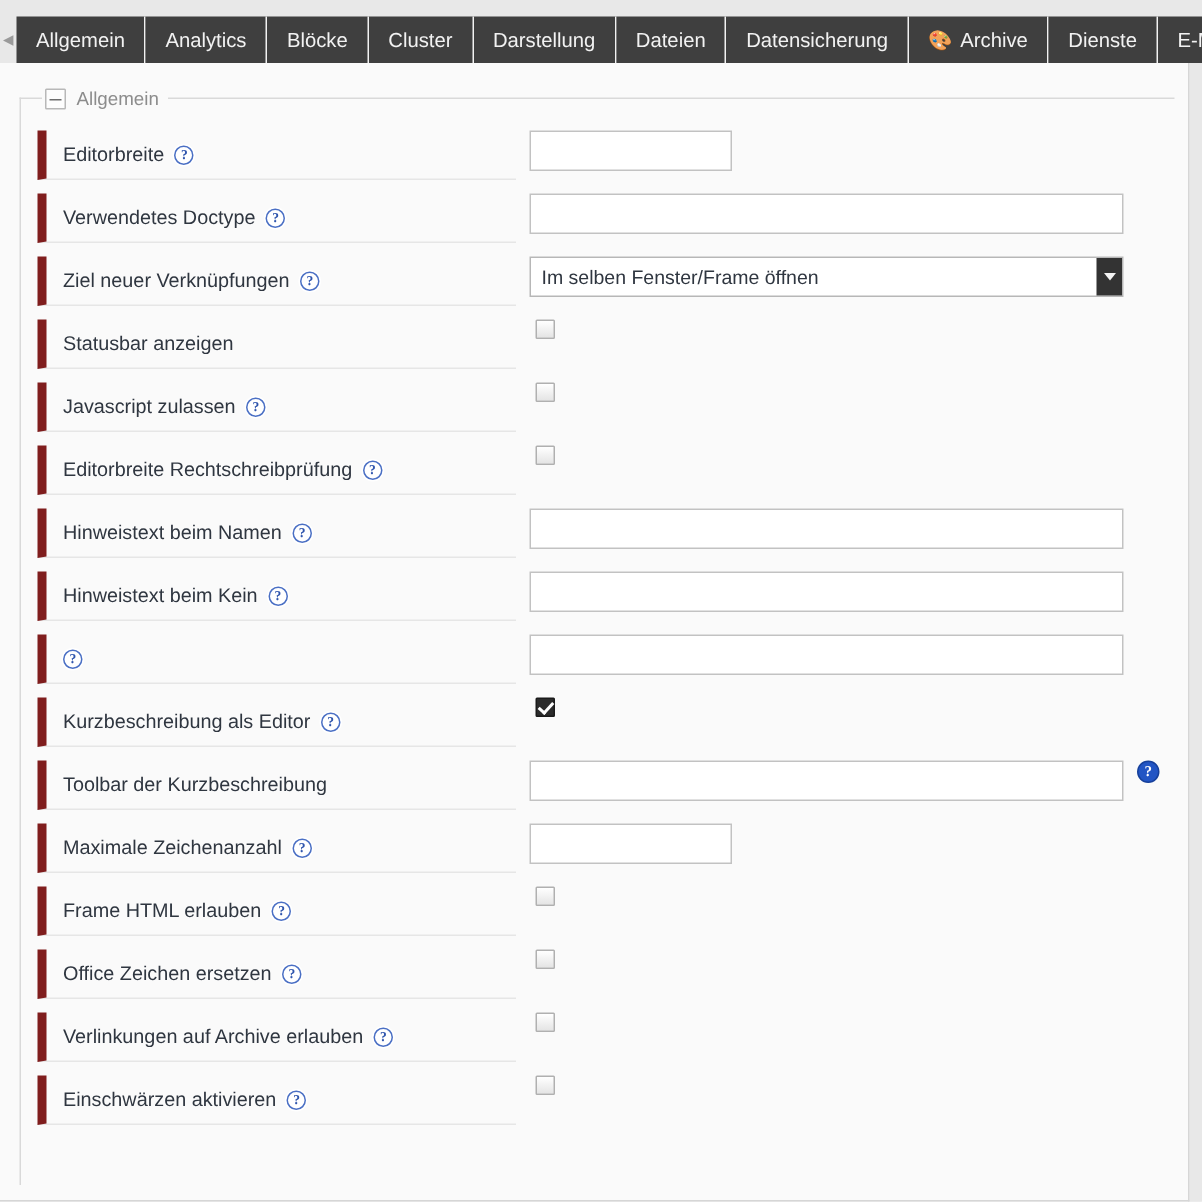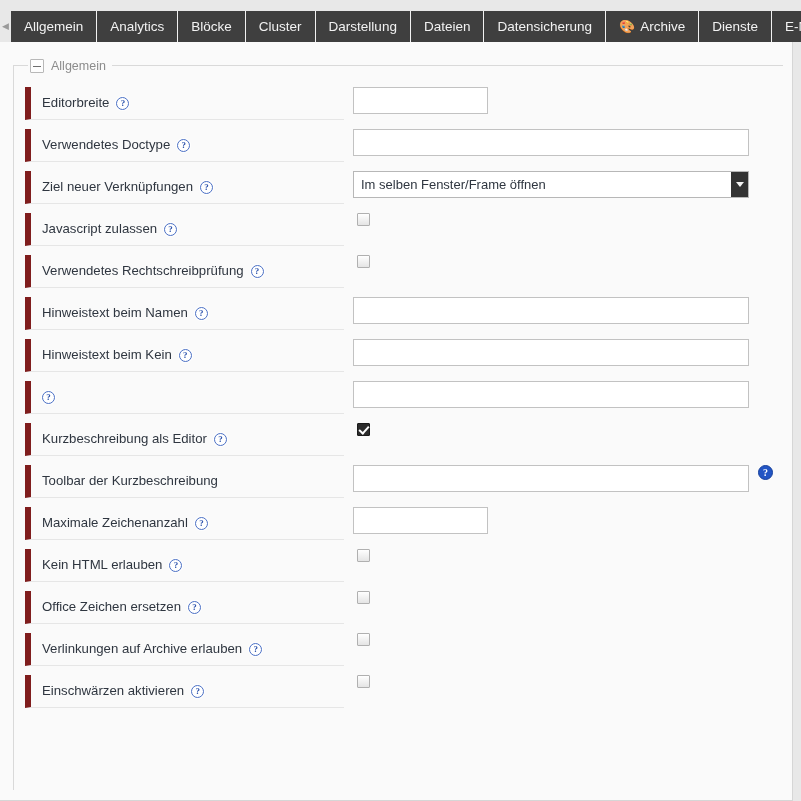--- a/index.html
+++ b/index.html
@@ -319,30 +319,38 @@
           </div>
           <div class="ctrl">
             <div class="select">
               <span class="select-value">Im selben Fenster/Frame öffnen</span>
               <span class="select-arrow"></span>
             </div>
           </div>
         </div>
         <div class="row">
           <div class="label-box">
+            <span class="label-text">Statusbar anzeigen</span>
+          </div>
+          <div class="ctrl">
+            <span class="cbox"></span>
+          </div>
+        </div>
+        <div class="row">
+          <div class="label-box">
             <span class="label-text">Javascript zulassen</span>
             <span class="help-inline">?</span>
           </div>
           <div class="ctrl">
             <span class="cbox"></span>
           </div>
         </div>
         <div class="row">
           <div class="label-box">
-            <span class="label-text">Verwendetes Rechtschreibprüfung</span>
+            <span class="label-text">Editorbreite Rechtschreibprüfung</span>
             <span class="help-inline">?</span>
           </div>
           <div class="ctrl">
             <span class="cbox"></span>
           </div>
         </div>
         <div class="row">
           <div class="label-box">
             <span class="label-text">Hinweistext beim Namen</span>
             <span class="help-inline">?</span>
@@ -390,21 +398,21 @@
           <div class="label-box">
             <span class="label-text">Maximale Zeichenanzahl</span>
             <span class="help-inline">?</span>
           </div>
           <div class="ctrl">
             <input type="text" class="txt small" placeholder="" style="">
           </div>
         </div>
         <div class="row">
           <div class="label-box">
-            <span class="label-text">Kein HTML erlauben</span>
+            <span class="label-text">Frame HTML erlauben</span>
             <span class="help-inline">?</span>
           </div>
           <div class="ctrl">
             <span class="cbox"></span>
           </div>
         </div>
         <div class="row">
           <div class="label-box">
             <span class="label-text">Office Zeichen ersetzen</span>
             <span class="help-inline">?</span>

